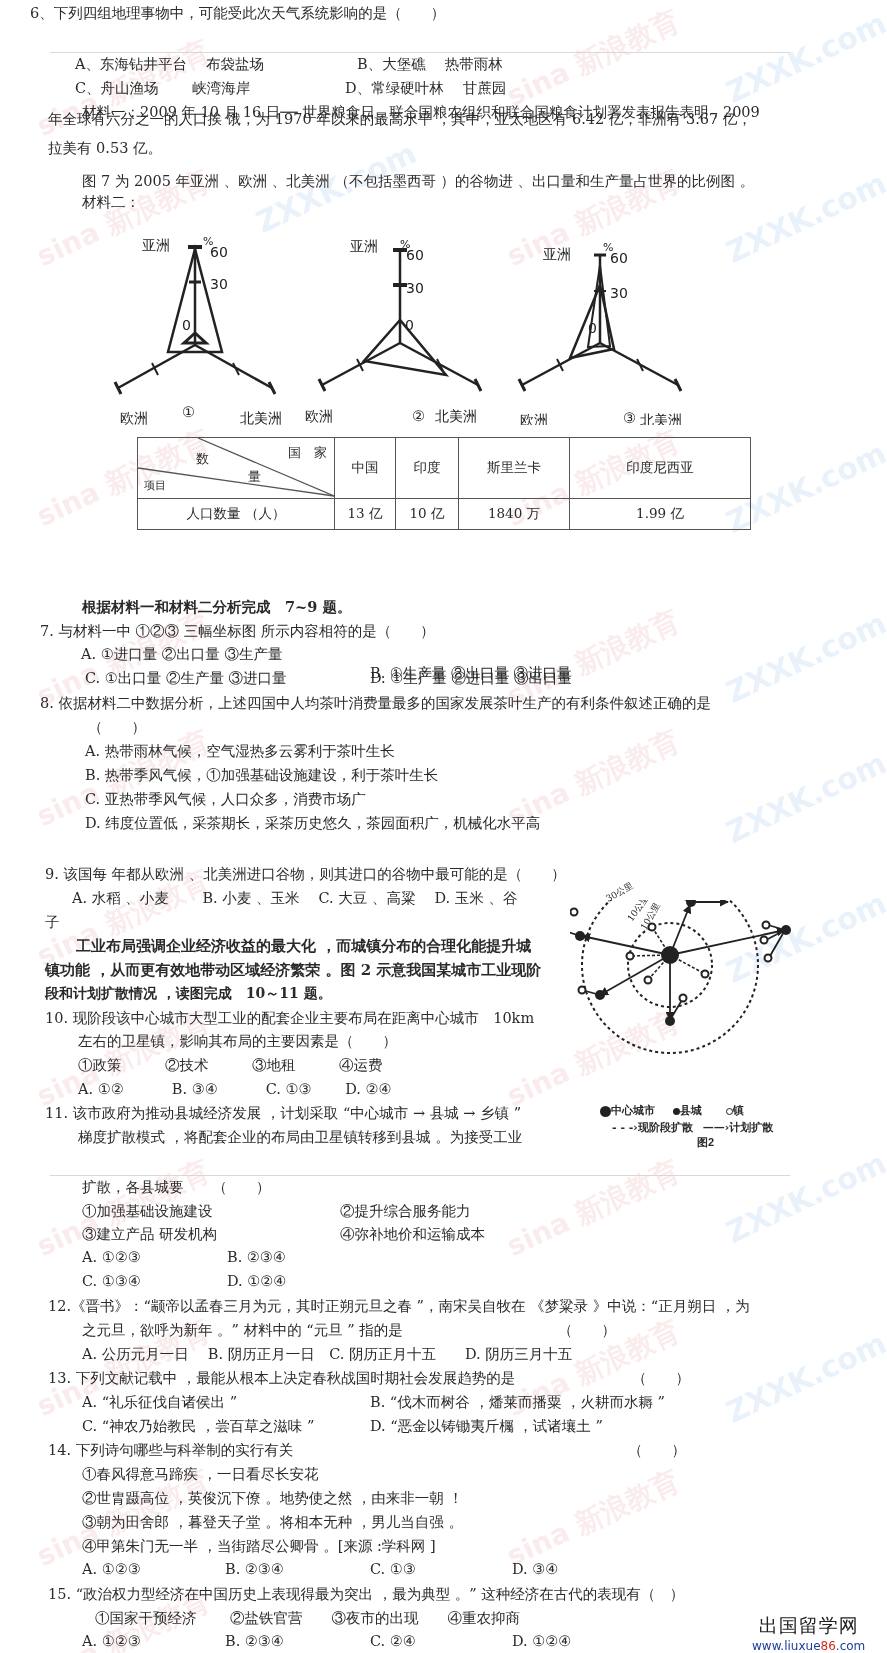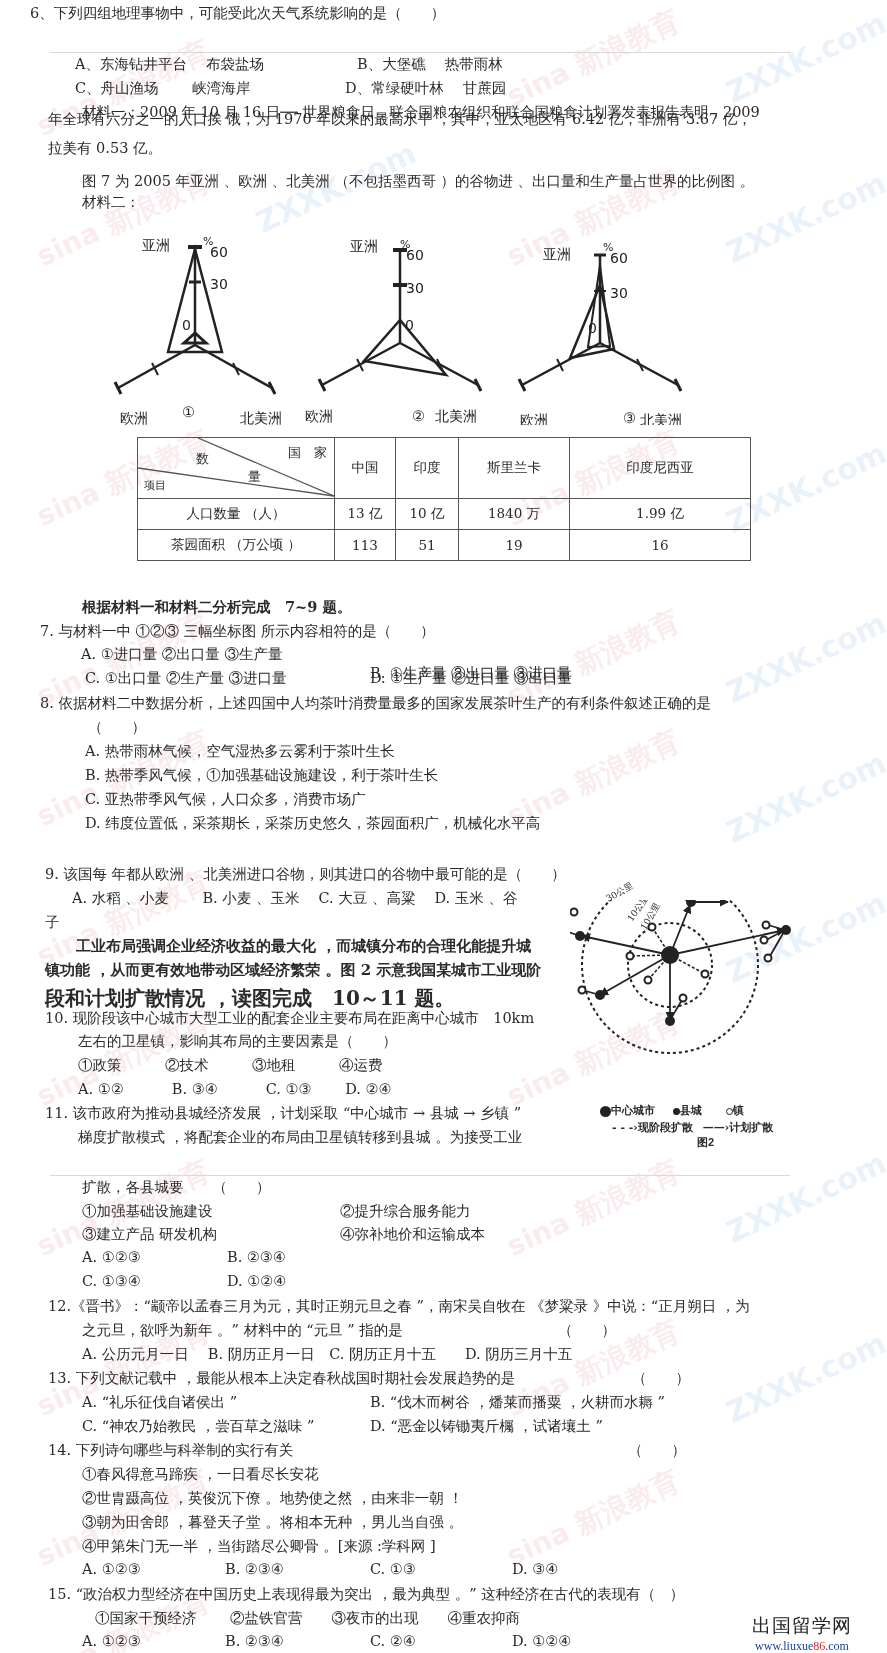--- a/index.html
+++ b/index.html
@@ -14,21 +14,21 @@
   .rule { position: absolute; height: 1px; background: #d8d8d8; }
   .bold { font-weight: bold; }
   table.data { position: absolute; left: 137px; top: 437px; border-collapse: collapse; font-size: 13.5px; }
   table.data td { border: 1.5px solid #555; text-align: center; height: 30px; padding: 0; }
   table.data tr.head td { height: 60px; }
   .diag-cell { position: relative; width: 196px; }
   .diag-cell svg { position: absolute; left: 0; top: 0; }
   .diag-cell span { position: absolute; font-size: 13px; }
   .logo { position: absolute; left: 752px; top: 1613px; text-align: center; font-family: "DejaVu Sans", sans-serif; }
   .logo .t1 { font-size: 19px; color: #222; letter-spacing: 1px; }
-  .logo .t2 { font-size: 12px; color: #1a3f9a; font-family: Liberation Serif, serif; }
+  .logo .t2 { font-size: 12px; color: #1a3f9a; }
   .logo .t2 b { color: #d9261c; font-weight: normal; }
 </style>
 </head>
 <body>
 
 <div>
   <div class="wm" style="left:30px;top:70px;font-size:28px">sina 新浪教育</div>
   <div class="wm" style="left:500px;top:40px;font-size:28px">sina 新浪教育</div>
   <div class="wm blue" style="left:720px;top:40px;font-size:30px">ZXXK.com</div>
   <div class="wm" style="left:30px;top:200px;font-size:28px">sina 新浪教育</div>
@@ -162,27 +162,20 @@
     <td style="width:110px">斯里兰卡</td>
     <td style="width:180px">印度尼西亚</td>
   </tr>
   <tr>
     <td>人口数量 （人）</td>
     <td>13 亿</td>
     <td>10 亿</td>
     <td>1840 万</td>
     <td>1.99 亿</td>
   </tr>
-  <tr>
-    <td>茶园面积 （万公顷 ）</td>
-    <td>113</td>
-    <td>51</td>
-    <td>19</td>
-    <td>16</td>
-  </tr>
 </tbody>
   </table>
 
 <div class="abs bold" style="left:82px;top:598px">根据材料一和材料二分析完成　7~9 题。</div>
 <div class="abs" style="left:40px;top:622px">7. 与材料一中 ①②③ 三幅坐标图 所示内容相符的是（　　）</div>
 <div class="abs" style="left:81px;top:645px">A. ①进口量 ②出口量 ③生产量</div>
 <div class="abs" style="left:370px;top:664px">B. ①生产量 ②出口量 ③进口量</div>
 <div class="abs" style="left:85px;top:669px">C. ①出口量 ②生产量 ③进口量</div>
 <div class="abs" style="left:370px;top:669px">D. ①生产量 ②进口量 ③出口量</div>
 
@@ -192,21 +185,21 @@
 <div class="abs" style="left:85px;top:766px">B. 热带季风气候，①加强基础设施建设，利于茶叶生长</div>
 <div class="abs" style="left:85px;top:790px">C. 亚热带季风气候，人口众多，消费市场广</div>
 <div class="abs" style="left:85px;top:814px">D. 纬度位置低，采茶期长，采茶历史悠久，茶园面积广，机械化水平高</div>
 
 <div class="abs" style="left:45px;top:865px">9. 该国每 年都从欧洲 、北美洲进口谷物，则其进口的谷物中最可能的是（　　）</div>
 <div class="abs" style="left:72px;top:889px">A. 水稻 、小麦　　 B. 小麦 、玉米　 C. 大豆 、高粱　 D. 玉米 、谷</div>
 <div class="abs" style="left:45px;top:913px">子</div>
 
 <div class="abs bold" style="left:76px;top:937px;font-size:15px">工业布局强调企业经济收益的最大化 ，而城镇分布的合理化能提升城</div>
 <div class="abs bold" style="left:45px;top:961px;font-size:15px">镇功能 ，从而更有效地带动区域经济繁荣 。图 2 示意我国某城市工业现阶</div>
-<div class="abs bold" style="left:45px;top:985px;font-size:20px">段和计划扩散情况 ，读图完成　10～11 题。</div>
+<div class="abs bold" style="left:45px;top:985px;font-size:14px">段和计划扩散情况 ，读图完成　10～11 题。</div>
 
 <div class="abs" style="left:45px;top:1009px">10. 现阶段该中心城市大型工业的配套企业主要布局在距离中心城市　10km</div>
 <div class="abs" style="left:78px;top:1032px">左右的卫星镇，影响其布局的主要因素是（　　）</div>
 <div class="abs" style="left:78px;top:1056px">①政策　　　②技术　　　③地租　　　④运费</div>
 <div class="abs" style="left:78px;top:1080px">A. ①②　　　 B. ③④　　　 C. ①③　　 D. ②④</div>
 
 <div class="abs" style="left:45px;top:1104px">11. 该市政府为推动县城经济发展 ，计划采取 “中心城市 → 县城 → 乡镇 ”</div>
 <div class="abs" style="left:78px;top:1128px">梯度扩散模式 ，将配套企业的布局由卫星镇转移到县城 。为接受工业</div>
 
 <svg class="abs" style="left:570px;top:900px" width="240" height="220" viewBox="0 0 240 220">

